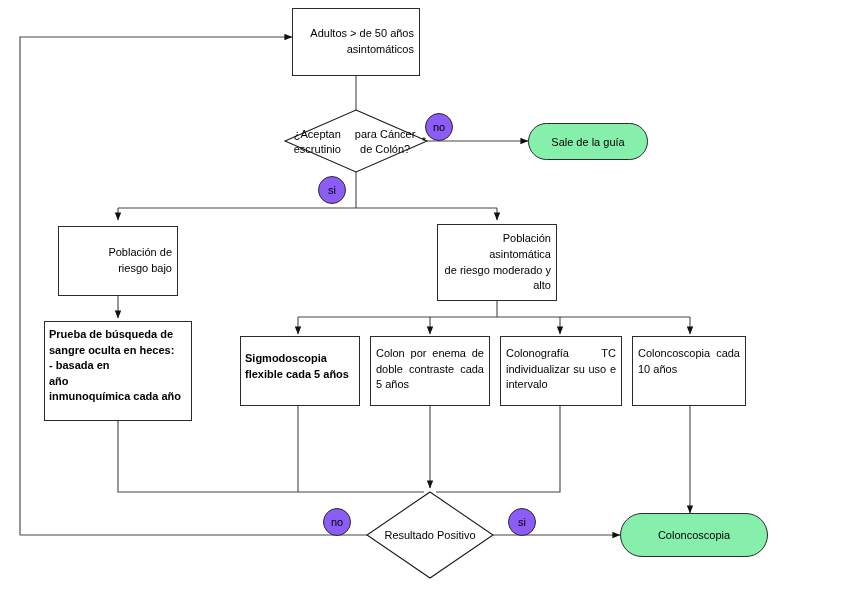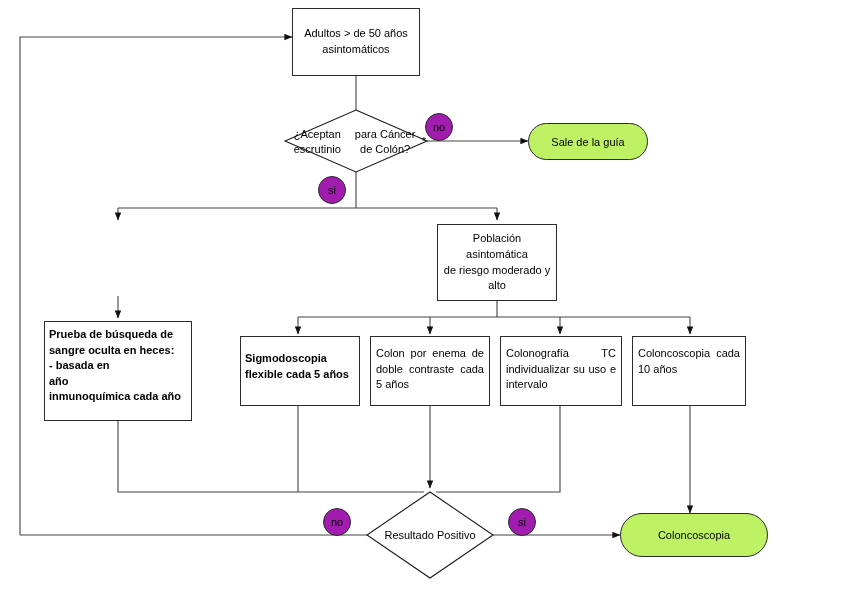--- a/index.html
+++ b/index.html
@@ -35,34 +35,34 @@
     justify-content: center;
     font-size: 11px;
     color: #000000;
     line-height: 1.42;
   }
   .node .txt {
     width: 100%;
     padding: 0 5px;
     box-sizing: border-box;
   }
-  .node.center .txt { text-align: center; }
+  .node.center .txt { text-align: right; }
   .node.left   .txt { text-align: left; font-weight: bold; }
   .node.just   .txt { text-align: justify; text-align-last: left; }
   .node.just   { align-items: flex-start; }
   .node.just .txt { padding-top: 9px; }
   .node.leftbox { align-items: flex-start; }
   .node.leftbox .txt { padding-top: 5px; padding-left: 4px; }
 
   .terminator {
     position: absolute;
     box-sizing: border-box;
     border: 1px solid #2b2b2b;
     border-radius: 26px;
-    background: #bef264;
+    background: #86efac;
     display: flex;
     align-items: center;
     justify-content: center;
     font-size: 11px;
     color: #000;
   }
   .diamond-label {
     position: absolute;
     display: flex;
     align-items: center;
@@ -71,21 +71,21 @@
     color: #000;
     line-height: 1.35;
     text-align: center;
     pointer-events: none;
   }
   .badge {
     position: absolute;
     box-sizing: border-box;
     border: 1px solid #2b2b2b;
     border-radius: 50%;
-    background: #a21caf;
+    background: #8b5cf6;
     width: 28px;
     height: 28px;
     display: flex;
     align-items: center;
     justify-content: center;
     font-size: 11px;
     color: #000;
   }
   .ast {
     font-size: 11px;
@@ -162,20 +162,26 @@
     <span>no</span>
   </div>
   <div class="badge" style="left:318px; top:176px;">
     <span>si</span>
   </div>
 
   <div class="terminator" style="left:528px; top:123px; width:120px; height:37px;">
     <span>Sale de la guía</span>
   </div>
 
+  <div class="node center" style="left:58px; top:226px; width:120px; height:70px;">
+    <div class="txt">
+      <div>Población de</div>
+      <div>riesgo bajo</div>
+    </div>
+  </div>
 
   <div class="node center" style="left:437px; top:224px; width:120px; height:77px;">
     <div class="txt">
       <div>Población</div>
       <div>asintomática</div>
       <div>de riesgo moderado y</div>
       <div>alto</div>
     </div>
   </div>
 

